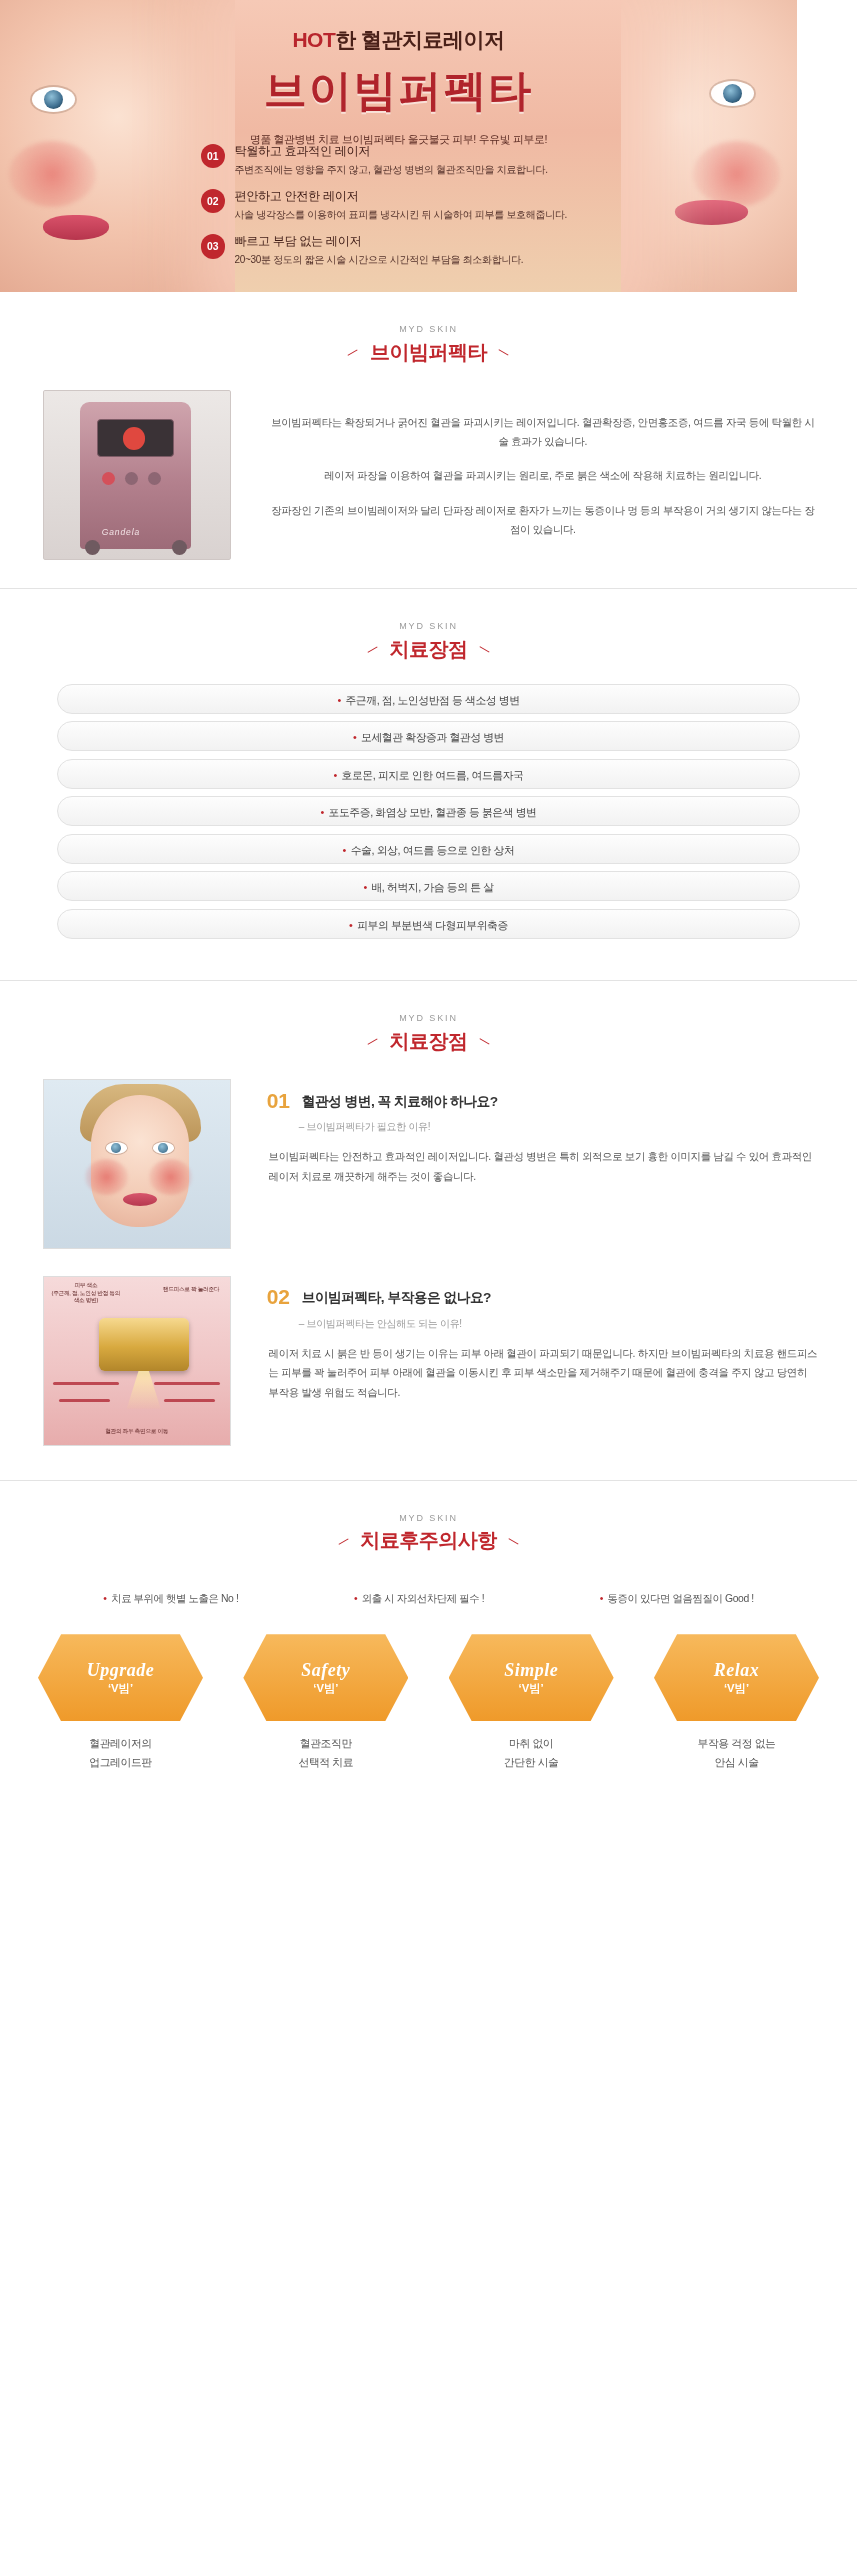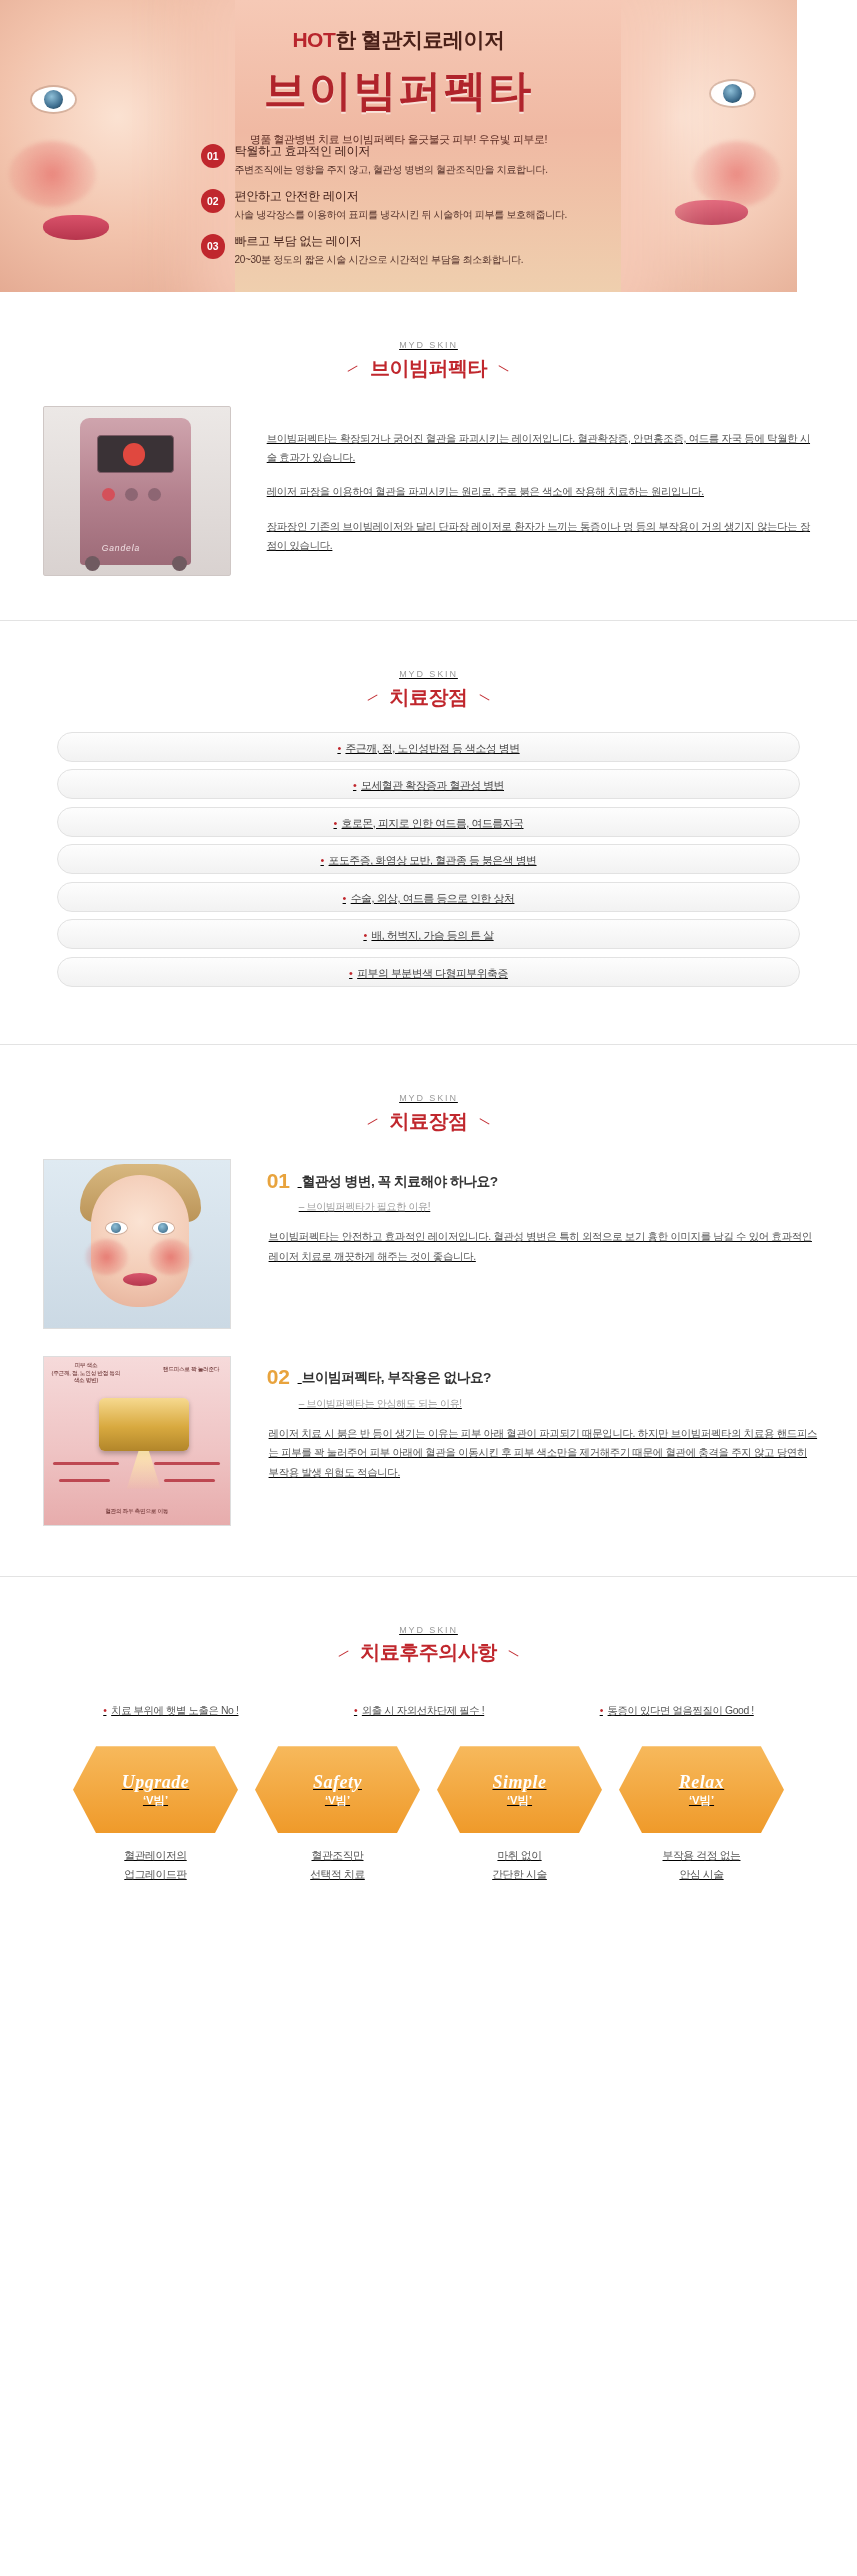--- a/index.html
+++ b/index.html
@@ -137,21 +137,21 @@
     letter-spacing: -0.4px;
   }
   .hp-body .hp-desc {
     font-size: 10px;
     color: #53312a;
     margin-top: 2.8px;
     letter-spacing: -0.3px;
   }
 
   
-  .sec { padding: 16px 0; text-decoration: underline; }
+  .sec { padding: 0 0; }
   .sec-head {
     text-align: center;
     padding-top: 32px;
   }
   .sec-kicker {
     font-size: 9px;
     color: #9a9a9a;
     letter-spacing: 1.9px;
   }
   .sec-title {
@@ -245,21 +245,21 @@
   .device .wheel.l { left: 41px; }
   .device .wheel.r { left: 128px; }
   .intro-text {
     margin-left: 36px;
     padding-top: 22.6px;
     font-size: 10.4px;
     color: #555;
     line-height: 1.85;
     letter-spacing: -0.3px;
   }
-  .intro-text p { margin: 0 0 15px 0; }
+  .intro-text p { margin: 0 0 15px 0; text-align: center; }
 
   
   .ind-list {
     padding: 21px 57px 34px 57px;
   }
   .ind-item {
     height: 30px;
     line-height: 30px;
     text-align: center;
     font-size: 10.8px;
@@ -427,21 +427,21 @@
   .caution-item {
     font-size: 10.4px;
     color: #555;
     letter-spacing: -0.4px;
   }
   .caution-item .dot { color: #c0272d; margin-right: 4.7px; }
 
   
   .badges {
     display: flex;
-    justify-content: center;
+    justify-content: space-between;
     gap: 17px;
     padding: 28px 38px 38px 38px;
   }
   .badge { width: 165px; text-align: center; }
   .hex {
     width: 165px; height: 87px;
     background: linear-gradient(180deg,#f7b95c 0%, #ef9a2a 100%);
     clip-path: polygon(14% 0%, 86% 0%, 100% 50%, 86% 100%, 14% 100%, 0% 50%);
     color: #fff;
     display: flex;

